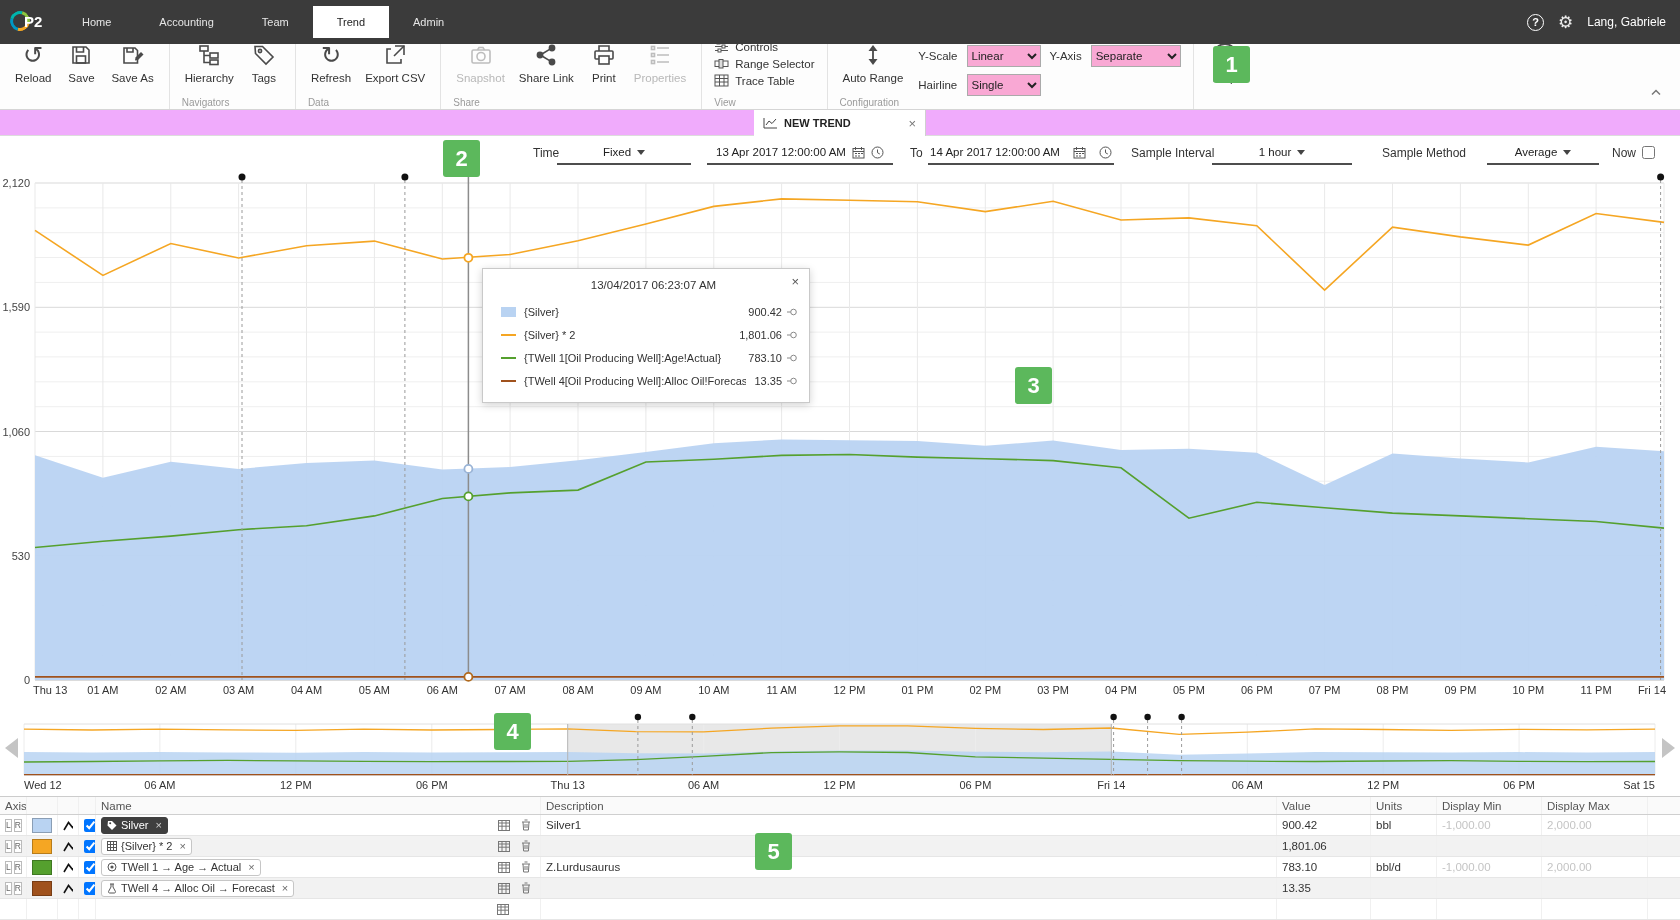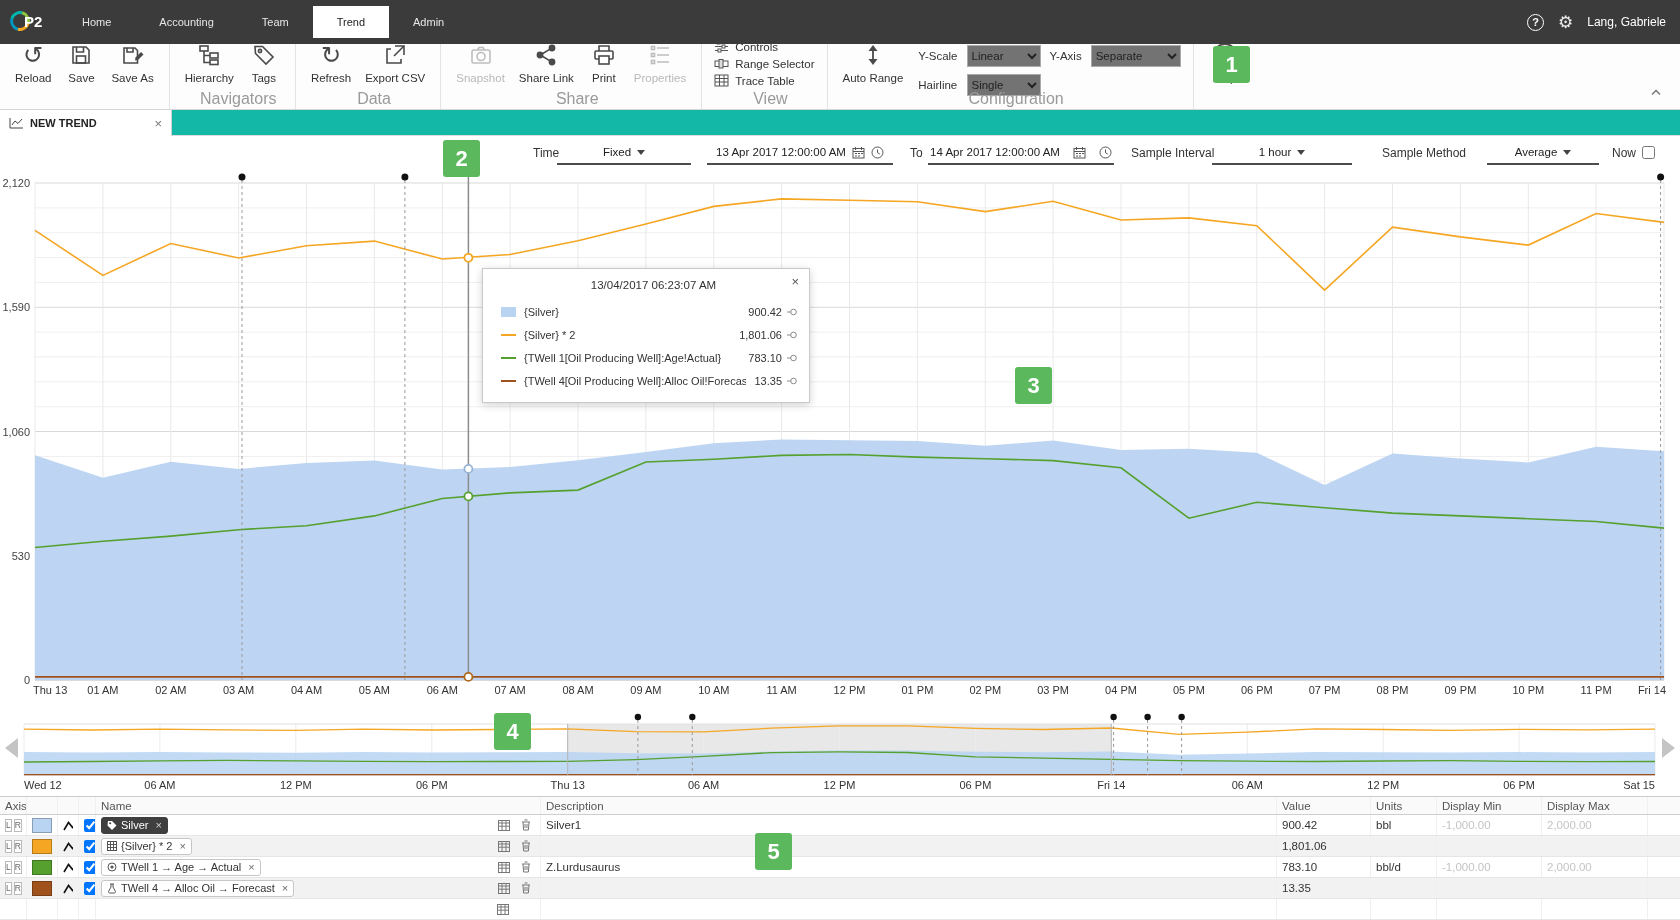--- a/index.html
+++ b/index.html
@@ -14,36 +14,36 @@
   .menu-item { color:#e6e6e6; font-size:11px; height:32px; line-height:32px; padding:0 24px; cursor:pointer; }
   .menu-item.active { background:#fff; color:#222; }
   .topbar-right { margin-left:auto; display:flex; align-items:center; gap:14px; margin-right:14px; }
   .tb-help { width:17px; height:17px; border:1.5px solid #fff; border-radius:50%; color:#fff; font-size:11px; font-weight:bold; display:flex; align-items:center; justify-content:center; cursor:pointer; }
   .tb-gear { color:#ececec; font-size:17px; line-height:1; cursor:pointer; }
   .tb-user { color:#fff; font-size:12px; }
 
   
   .ribbon { position:absolute; left:0; top:32px; width:100%; height:78px; background:#fdfdfd; border-bottom:1px solid #d5d5d5; display:flex; z-index:15; }
   .rgroup { position:relative; display:flex; align-items:flex-start; padding:5px 8px 15px; border-right:1px solid #e3e3e3; height:100%; }
-  .rgroup-label { position:absolute; bottom:1px; left:12px; right:0; text-align:center; font-size:16px; color:#9a9a9a; }
+  .rgroup-label { position:absolute; bottom:1px; left:12px; right:0; font-size:10px; color:#9a9a9a; }
   .rbtn { display:flex; flex-direction:column; align-items:center; gap:2px; padding:3px 7px; min-width:46px; cursor:pointer; font-size:11.5px; color:#333; }
   .rbtn .ricon { height:30px; display:flex; align-items:center; justify-content:center; color:#4a4a4a; }
   .rbtn .ricon .glyph { font-size:24px; line-height:1; }
   .rbtn.disabled { color:#b8b8b8; }
   .rbtn.disabled .ricon { color:#bdbdbd; }
   .rbtn.disabled svg * { stroke:#bdbdbd; }
   .vgroup-col { display:flex; flex-direction:column; gap:4px; padding:3px 4px; }
   .vitem { display:flex; align-items:center; gap:6px; font-size:11.5px; color:#333; cursor:pointer; }
   .cfg-grid { display:grid; grid-template-columns:max-content 74px max-content 90px; column-gap:9px; row-gap:7px; align-items:center; padding:8px 4px 0 8px; font-size:11.5px; }
-  .cfg-grid select { height:22px; font-size:11.5px; font-family:inherit; border:1px solid #aaa; background:#737373; color:#222; }
+  .cfg-grid select { height:22px; font-size:11.5px; font-family:inherit; border:1px solid #aaa; background:#f9a8d4; color:#222; }
   .help-circle { width:24px; height:24px; border:2.5px solid #4f4f4f; border-radius:50%; font-size:14px; font-weight:bold; color:#4f4f4f; display:flex; align-items:center; justify-content:center; }
   .ribbon-collapse { position:absolute; right:18px; bottom:10px; cursor:pointer; }
 
   
-  .tabbar { position:absolute; left:0; top:110px; width:100%; height:26px; background:#14b8a6; border-bottom:1px solid #dcdcdc; display:flex; z-index:14; }
+  .tabbar { position:absolute; left:0; top:110px; width:100%; height:26px; background:#f0abfc; border-bottom:1px solid #dcdcdc; display:flex; z-index:14;justify-content:center; }
   .tab { width:172px; height:26px; background:#fff; border-right:1px solid #cfcfcf; display:flex; align-items:center; gap:6px; padding:0 9px; font-size:11px; font-weight:bold; color:#222; cursor:pointer; }
   .tab-close { margin-left:auto; color:#777; font-size:13px; font-weight:normal; cursor:pointer; }
 
   
   .ctlrow { position:absolute; left:0; top:136px; width:100%; height:34px; background:#fff; z-index:13; }
   .ctl-label { position:absolute; top:10px; font-size:12px; color:#333; }
   .ctl-dd { position:absolute; top:5px; height:24px; border-bottom:2px solid #4d4d4d; display:flex; align-items:center; justify-content:center; gap:6px; font-size:11.5px; color:#222; cursor:pointer; }
   .caret { width:0; height:0; border-left:4px solid transparent; border-right:4px solid transparent; border-top:5px solid #444; }
   .ctl-check { position:absolute; top:10px; }
 

